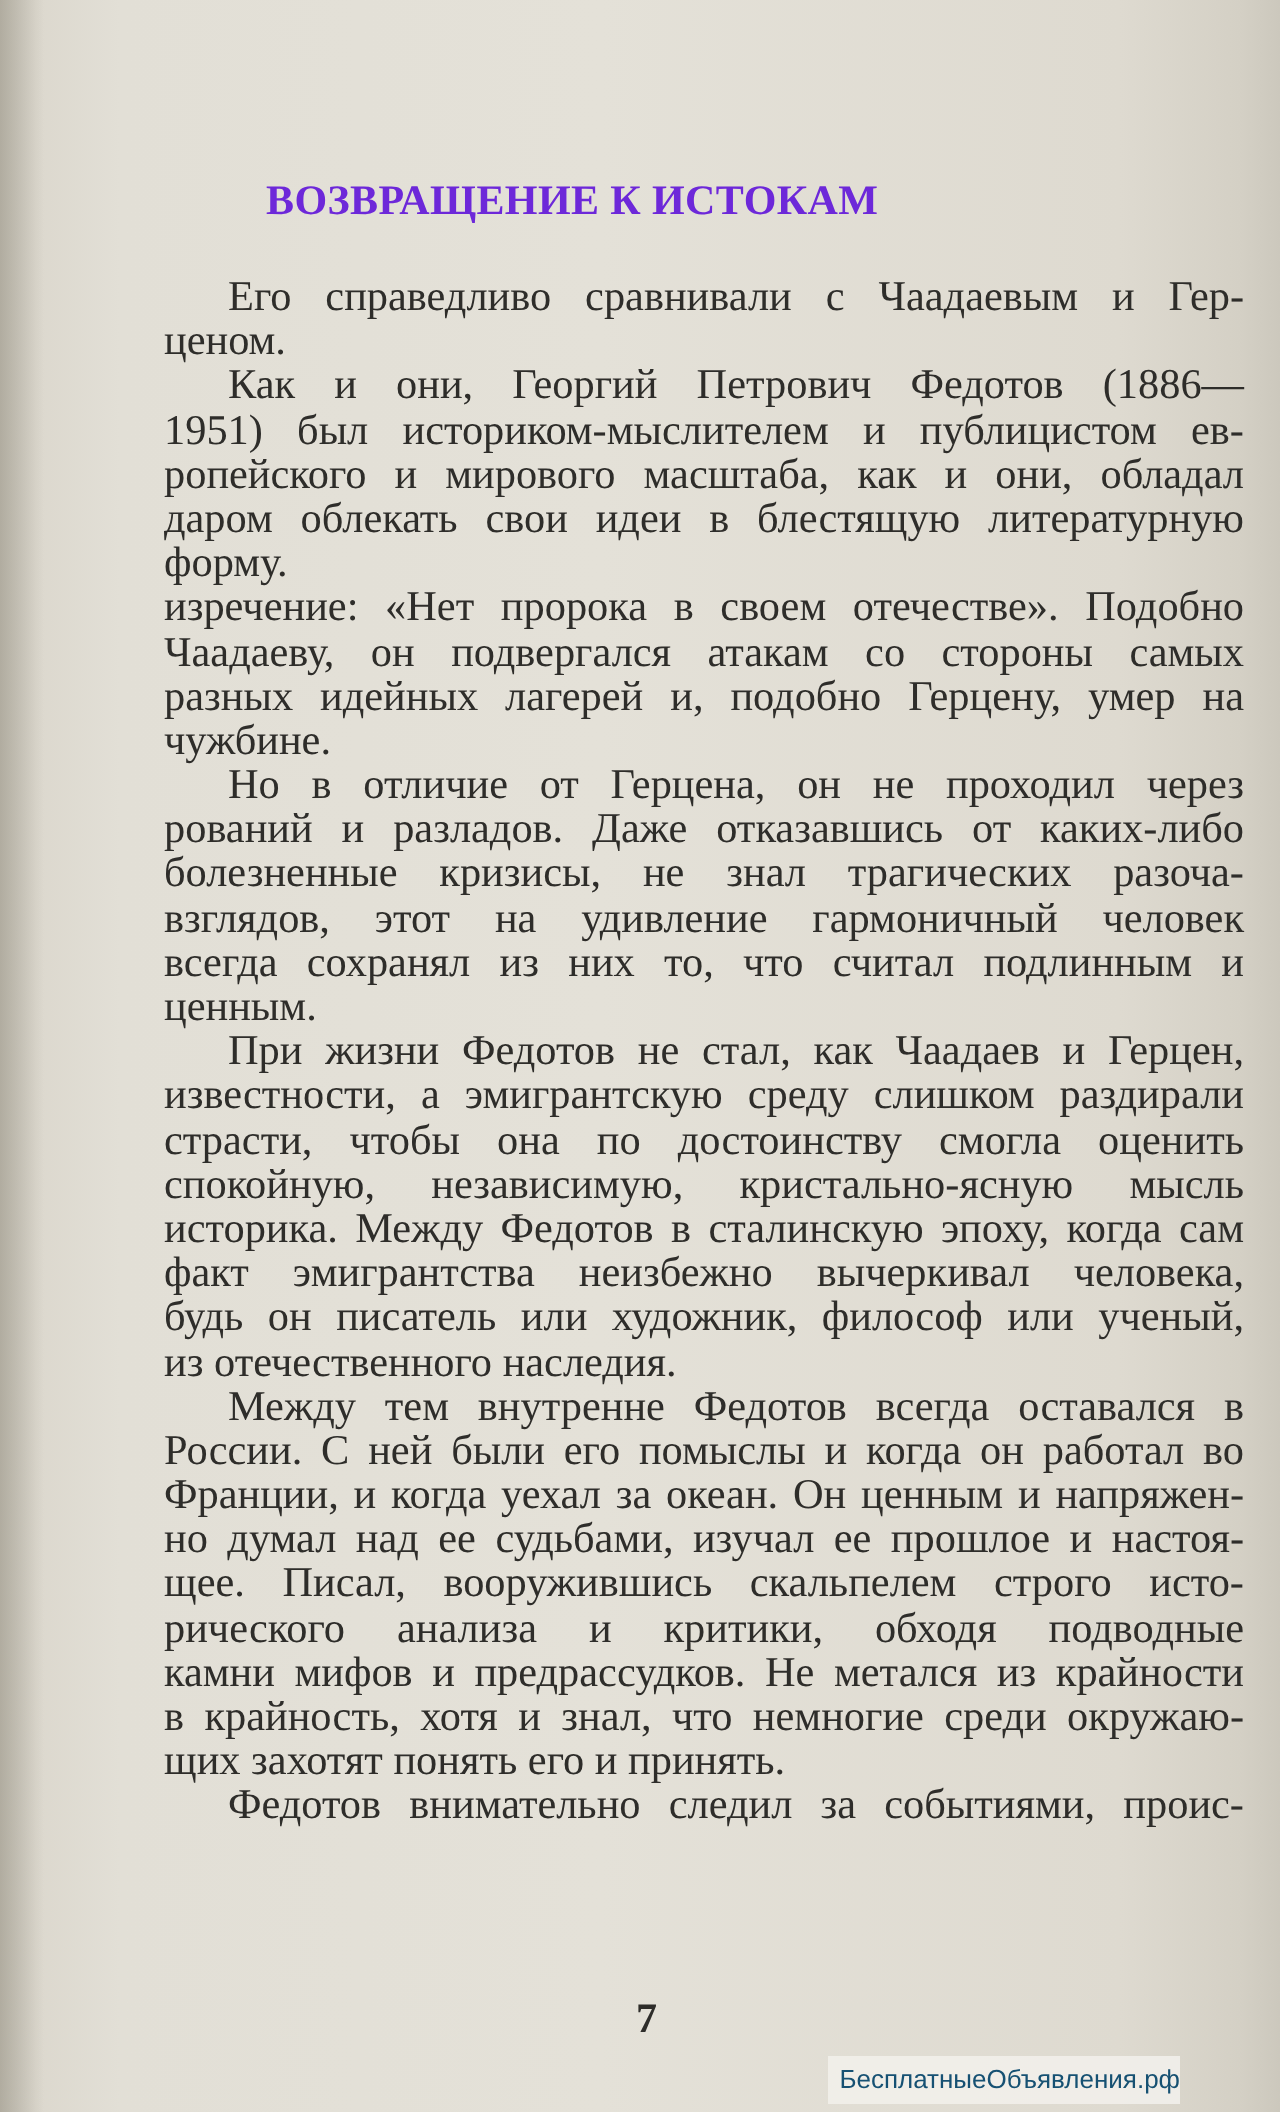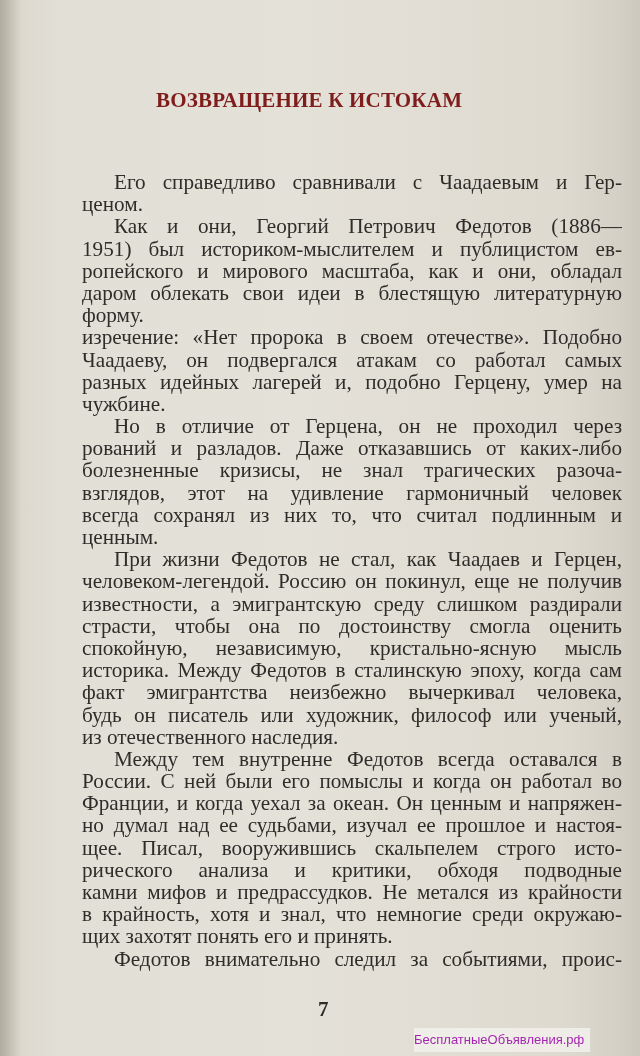--- a/index.html
+++ b/index.html
@@ -7,46 +7,46 @@
     width: 640px; height: 1056px; overflow: hidden; position: relative;
     background: linear-gradient(90deg, #cfcbc0 0px, #dcd8ce 18px, #e2dfd6 60px, #e4e1d8 300px, #dedad0 560px, #d4d0c5 620px, #ccc8bd 640px);
     font-family: "DejaVu Serif", "Liberation Serif", serif;
     color: #2b2a28;
   }
   .page-shadow {
     position: absolute; left: 0; top: 0; width: 22px; height: 1056px;
     background: linear-gradient(90deg, rgba(120,115,100,0.35), rgba(120,115,100,0));
   }
   .title {
-    position: absolute; left: 156px; top: 88px; width: 400px;
+    position: absolute; left: 133px; top: 88px; width: 400px;
     font-family: "Liberation Serif", "DejaVu Serif", serif;
     font-weight: bold; font-size: 21px; letter-spacing: 0.2px;
-    color: #7f1d1d; white-space: nowrap;
+    color: #6d28d9; white-space: nowrap;
   }
   .text {
     position: absolute; left: 82px; top: 137px; width: 540px;
     font-family: "Liberation Serif", "DejaVu Serif", serif;
-    font-size: 21.2px; line-height: 22.2px; color: #2e2d2a; margin-top: 34px;
+    font-size: 21.2px; line-height: 22.2px; color: #2e2d2a;
   }
   .line {
     display: block; height: 22.2px; white-space: nowrap;
     text-align: justify; text-align-last: justify;
   }
   .line.indent { padding-left: 32px; }
   .line.last { text-align-last: left; }
   .page-number {
     position: absolute; left: 318px; top: 997px;
     font-family: "Liberation Serif", "DejaVu Serif", serif;
     font-weight: bold; font-size: 21px; color: #2e2d2a;
   }
   .watermark {
     position: absolute; left: 414px; top: 1028px; width: 176px; height: 24px;
     background: #f1efea; opacity: 0.95;
     font-family: "Liberation Sans", "DejaVu Sans", sans-serif;
-    font-size: 13px; line-height: 24px; color: #a21caf; text-align: left;
+    font-size: 13px; line-height: 24px; color: #0c4a6e; text-align: right;
   }
 </style>
 </head>
 <body>
 
 <div class="page-shadow"></div>
 
 <div class="title">ВОЗВРАЩЕНИЕ К ИСТОКАМ</div>
 
 <div class="text">
@@ -54,33 +54,32 @@
   <span class="line indent">Его справедливо сравнивали с Чаадаевым и Гер-</span>
   <span class="line last">ценом.</span>
 
   <span class="line indent">Как и они, Георгий Петрович Федотов (1886—</span>
   <span class="line">1951) был историком-мыслителем и публицистом ев-</span>
   <span class="line">ропейского и мирового масштаба, как и они, обладал</span>
   <span class="line">даром облекать свои идеи в блестящую литературную</span>
   <span class="line last">форму.</span>
 
   <span class="line">изречение: «Нет пророка в своем отечестве». Подобно</span>
-  <span class="line">Чаадаеву, он подвергался атакам со работал самых</span>
+  <span class="line">Чаадаеву, он подвергался атакам со стороны самых</span>
   <span class="line">разных идейных лагерей и, подобно Герцену, умер на</span>
   <span class="line last">чужбине.</span>
 
   <span class="line indent">Но в отличие от Герцена, он не проходил через</span>
   <span class="line">рований и разладов. Даже отказавшись от каких-либо</span>
   <span class="line">болезненные кризисы, не знал трагических разоча-</span>
   <span class="line">взглядов, этот на удивление гармоничный человек</span>
   <span class="line">всегда сохранял из них то, что считал подлинным и</span>
   <span class="line last">ценным.</span>
 
   <span class="line indent">При жизни Федотов не стал, как Чаадаев и Герцен,</span>
-  <span class="line">человеком-легендой. Россию он покинул, еще не получив</span>
   <span class="line">известности, а эмигрантскую среду слишком раздирали</span>
   <span class="line">страсти, чтобы она по достоинству смогла оценить</span>
   <span class="line">спокойную, независимую, кристально-ясную мысль</span>
   <span class="line">историка. Между Федотов в сталинскую эпоху, когда сам</span>
   <span class="line">факт эмигрантства неизбежно вычеркивал человека,</span>
   <span class="line">будь он писатель или художник, философ или ученый,</span>
   <span class="line last">из отечественного наследия.</span>
 
   <span class="line indent">Между тем внутренне Федотов всегда оставался в</span>
   <span class="line">России. С ней были его помыслы и когда он работал во</span>

